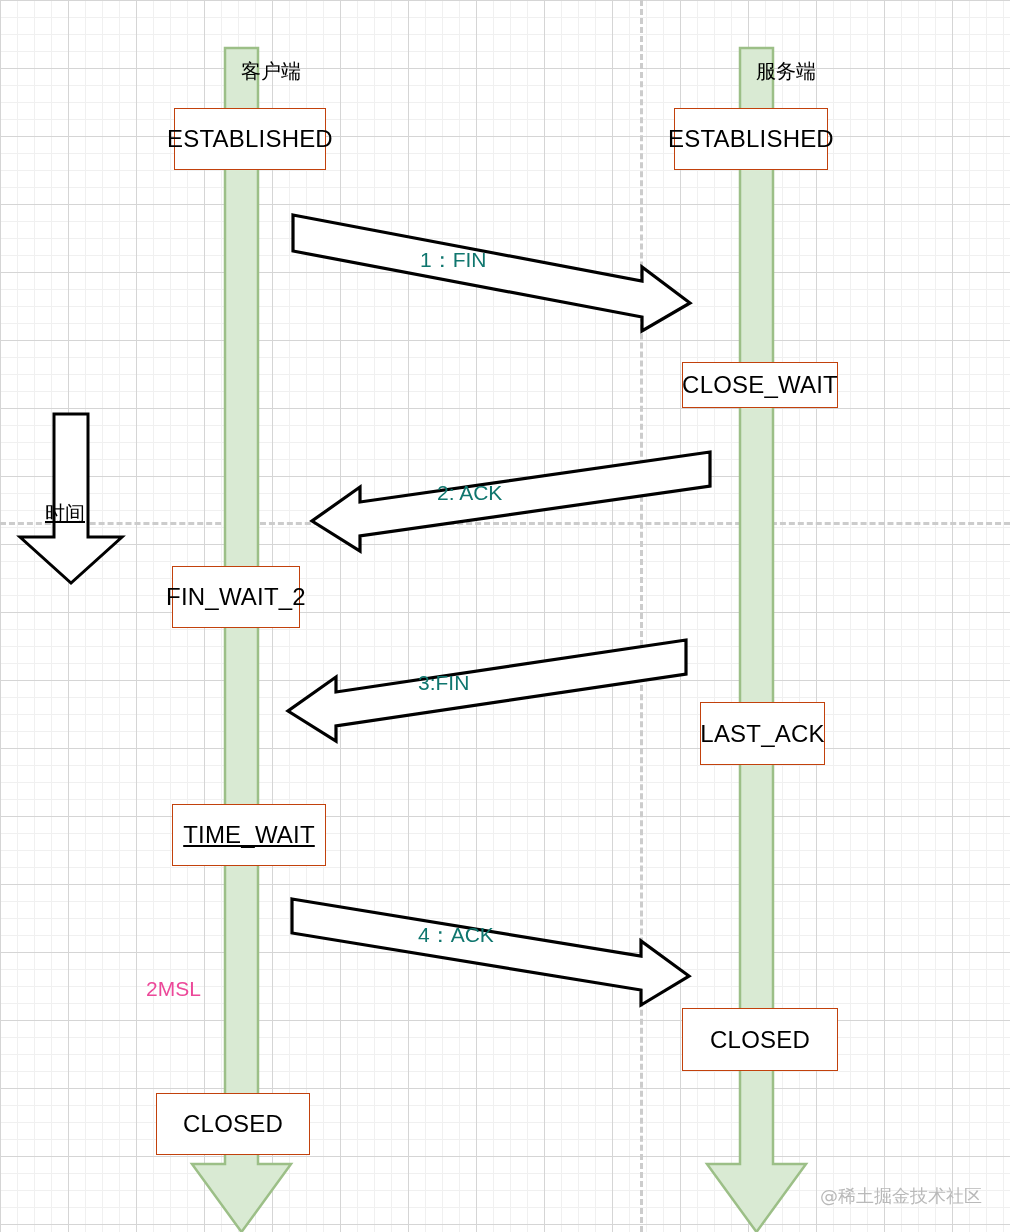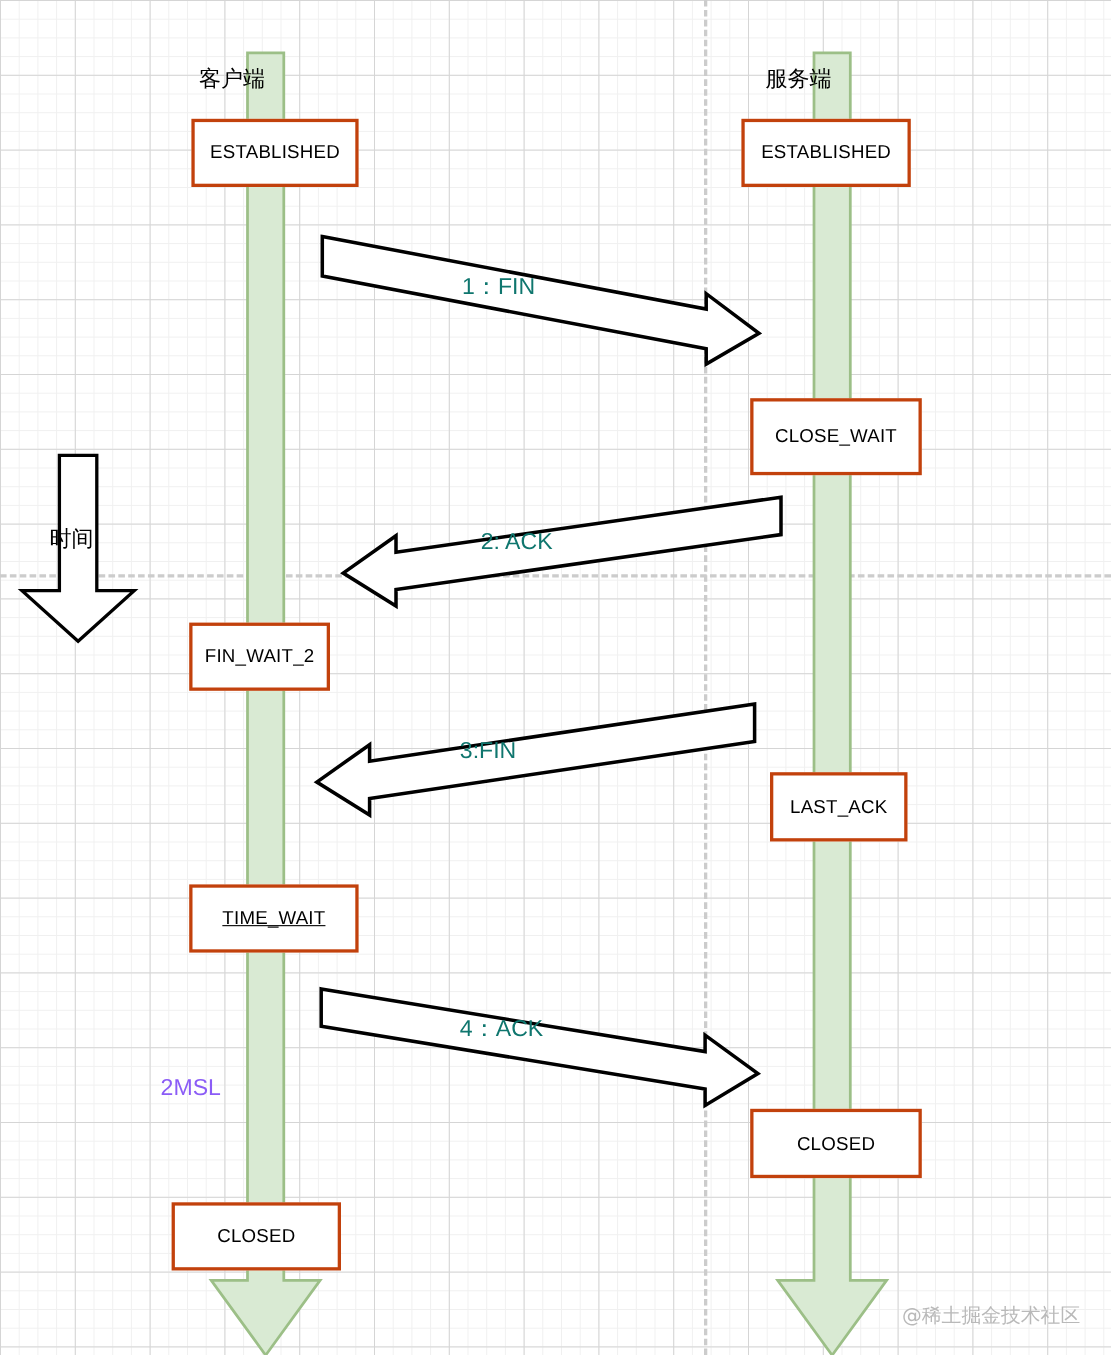--- a/index.html
+++ b/index.html
@@ -48,44 +48,44 @@
     left: 0;
     right: 0;
     height: 0;
     border-top: 3px dashed #cccccc;
   }
 
   
   .state-box {
     position: absolute;
     background: #ffffff;
-    border: 3px solid #c2410c;
+    border: 1px solid #c2410c;
     box-sizing: border-box;
     display: flex;
     align-items: center;
     justify-content: center;
-    font-size: 17px;
+    font-size: 24px;
     color: #000000;
     letter-spacing: 0.2px;
   }
 
   
   .actor-label {
     position: absolute;
     font-size: 20px;
     color: #000000;
     white-space: nowrap;
-    text-align: left;
+    text-align: right;
   }
 
   
   .free-text {
     position: absolute;
     font-size: 21px;
-    color: #8b5cf6;
+    color: #ec4899;
     white-space: nowrap;
   }
   .time-text {
     position: absolute;
     font-size: 20px;
     color: #000000;
     white-space: nowrap;
   }
 
   
@@ -147,27 +147,27 @@
 
   <div class="actor-label" style="left:181px; top:58px; width:120px;">客户端</div>
   <div class="actor-label" style="left:696px; top:58px; width:120px;">服务端</div>
 
   <div class="state-box" style="left:174px; top:108px; width:152px; height:62px;">ESTABLISHED</div>
   <div class="state-box" style="left:172px; top:566px; width:128px; height:62px;">FIN_WAIT_2</div>
   <div class="state-box" style="left:172px; top:804px; width:154px; height:62px;text-decoration:underline;">TIME_WAIT</div>
   <div class="state-box" style="left:156px; top:1093px; width:154px; height:62px;">CLOSED</div>
 
   <div class="state-box" style="left:674px; top:108px; width:154px; height:62px;">ESTABLISHED</div>
-  <div class="state-box" style="left:682px; top:362px; width:156px; height:70px;">CLOSE_WAIT</div>
+  <div class="state-box" style="left:682px; top:362px; width:156px; height:46px;">CLOSE_WAIT</div>
   <div class="state-box" style="left:700px; top:702px; width:125px; height:63px;">LAST_ACK</div>
   <div class="state-box" style="left:682px; top:1008px; width:156px; height:63px;">CLOSED</div>
 
   <div class="msg-label" style="left:420px; top:246px;">1：FIN</div>
   <div class="msg-label" style="left:437px; top:481px;">2: ACK</div>
   <div class="msg-label" style="left:418px; top:671px;">3:FIN</div>
   <div class="msg-label" style="left:418px; top:921px;">4：ACK</div>
 
-  <div class="time-text" style="left:45px; top:476px;">时间</div>
+  <div class="time-text" style="left:45px; top:500px;text-decoration:underline;">时间</div>
   <div class="free-text" style="left:146px; top:977px;">2MSL</div>
 
   <div class="watermark" style="left:820px; top:1184px;">@稀土掘金技术社区</div>
 
 </div>
 
 </body></html>

